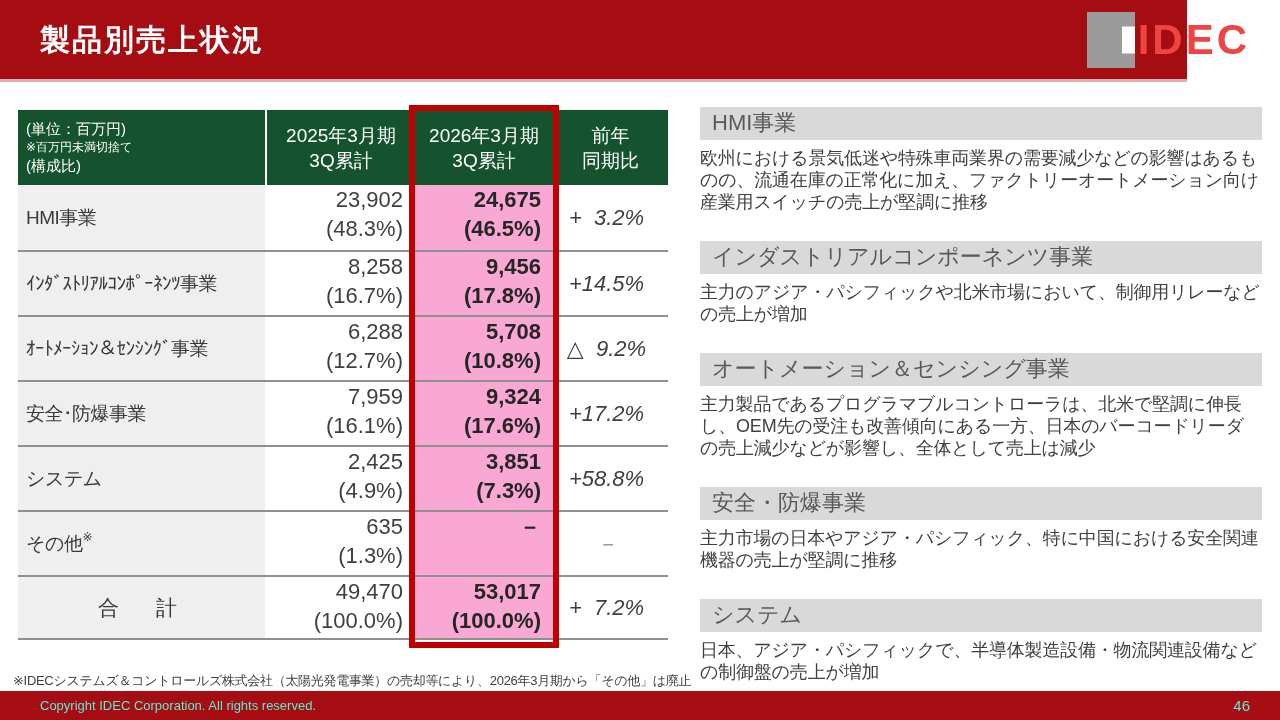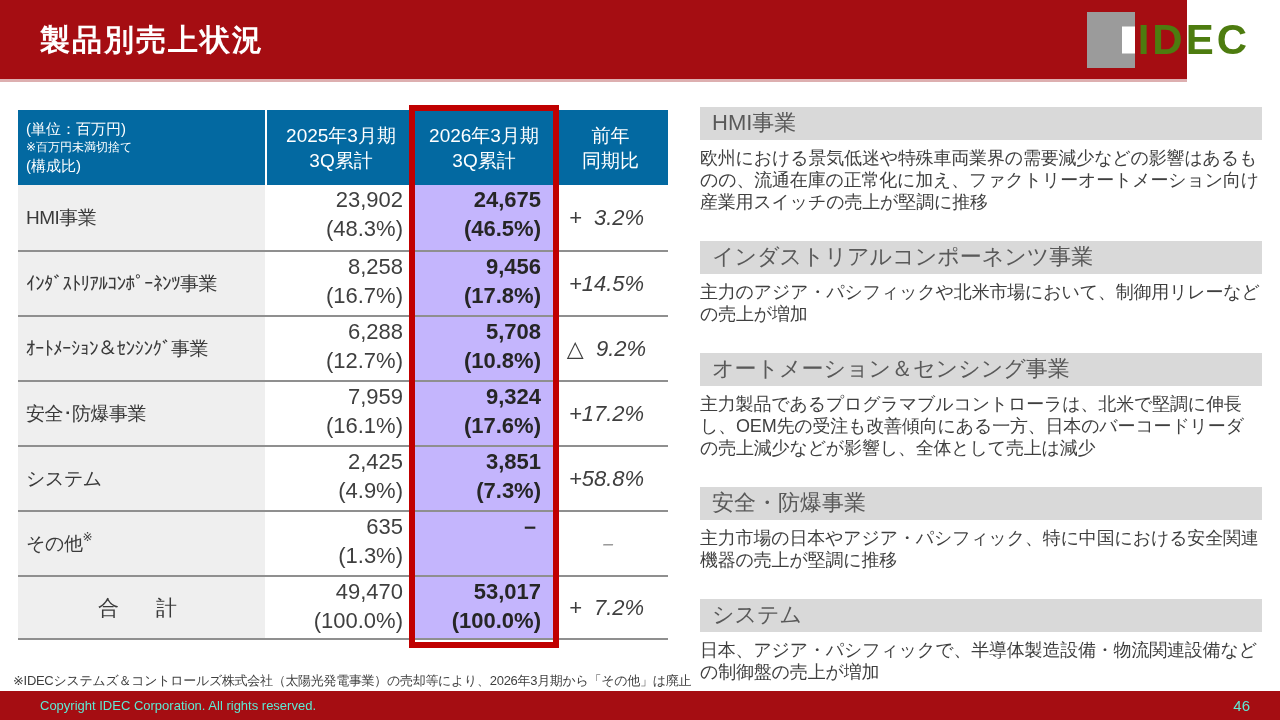--- a/index.html
+++ b/index.html
@@ -11,44 +11,44 @@
   .title-bar { position: absolute; left: 0; top: 0; width: 1187px; height: 82px;
     background: #A50D12; border-bottom: 3px solid #DDAFB0; }
   .title-bar h1 { color: #fff; font-size: 30px; font-weight: 600;
     line-height: 79px; padding-left: 40px; letter-spacing: 2px; }
 
   
   .logo { position: absolute; top: 12px; right: 30px; display: flex; align-items: center; }
   .logo-mark { width: 48px; height: 56px; background: #9B9B9B; position: relative; margin-right: 3px; }
   .logo-mark .notch { position: absolute; right: 0; top: 50%; transform: translateY(-50%);
     width: 13px; height: 27px; background: #fff; }
-  .logo-text { font-size: 42px; font-weight: bold; color: #4d7c0f; letter-spacing: 3px;
+  .logo-text { font-size: 42px; font-weight: bold; color: #ef4444; letter-spacing: 3px;
     font-family: "Liberation Sans", sans-serif; }
 
   
   .table-wrap { position: absolute; left: 18px; top: 110px; width: 650px; }
   .t-head, .t-row { display: grid; grid-template-columns: 247px 150px 138px 115px; }
-  .t-head { height: 75px; background: #0369a1; color: #fff; }
+  .t-head { height: 75px; background: #14532d; color: #fff; }
   .h-unit { padding: 9px 6px 0 8px; }
   .h-unit .u1, .h-unit .u3 { font-size: 15px; line-height: 20px; }
   .h-unit .u2 { font-size: 12px; line-height: 17px; }
   .h-col { display: flex; flex-direction: column; justify-content: center; align-items: center;
     font-size: 19px; line-height: 25px; }
   .h-prev { border-left: 2px solid #fff; align-items: center; }
 
   .t-row { height: 65px; }
   .t-row + .t-row { border-top: 2px solid #8F8F8F; }
   .t-row--total { border-bottom: 2px solid #8F8F8F; }
   .c-label { background: #EFEFEF; display: flex; align-items: center; padding-left: 8px;
     font-size: 19px; color: #3A3A3A; letter-spacing: -0.5px; }
   .c-label sup { font-size: 12px; vertical-align: super; position: relative; top: -7px; }
   .c-label--center { justify-content: center; padding-left: 0; letter-spacing: 8px; font-size: 21px; }
   .c-num { display: flex; flex-direction: column; justify-content: flex-start; align-items: flex-end;
     padding-right: 12px; font-size: 22px; line-height: 29px; color: #3F3F3F; }
-  .c-curr { background: #c4b5fd; font-weight: bold; color: #262626; }
+  .c-curr { background: #f9a8d4; font-weight: bold; color: #262626; }
   .c-yoy { display: flex; align-items: center; justify-content: center; padding-right: 8px;
     font-size: 22px; color: #3F3F3F; font-style: italic; }
   .c-yoy span { white-space: pre; }
   .c-yoy--muted { color: #9a9a9a; }
 
   .curr-box { position: absolute; left: 409px; top: 105px; width: 150px; height: 543px;
     border: 6px solid #C00000; pointer-events: none; }
 
   .footnote { position: absolute; left: 13px; top: 672px; width: 690px;
     font-size: 13px; color: #3F3F3F; letter-spacing: -0.3px; }

